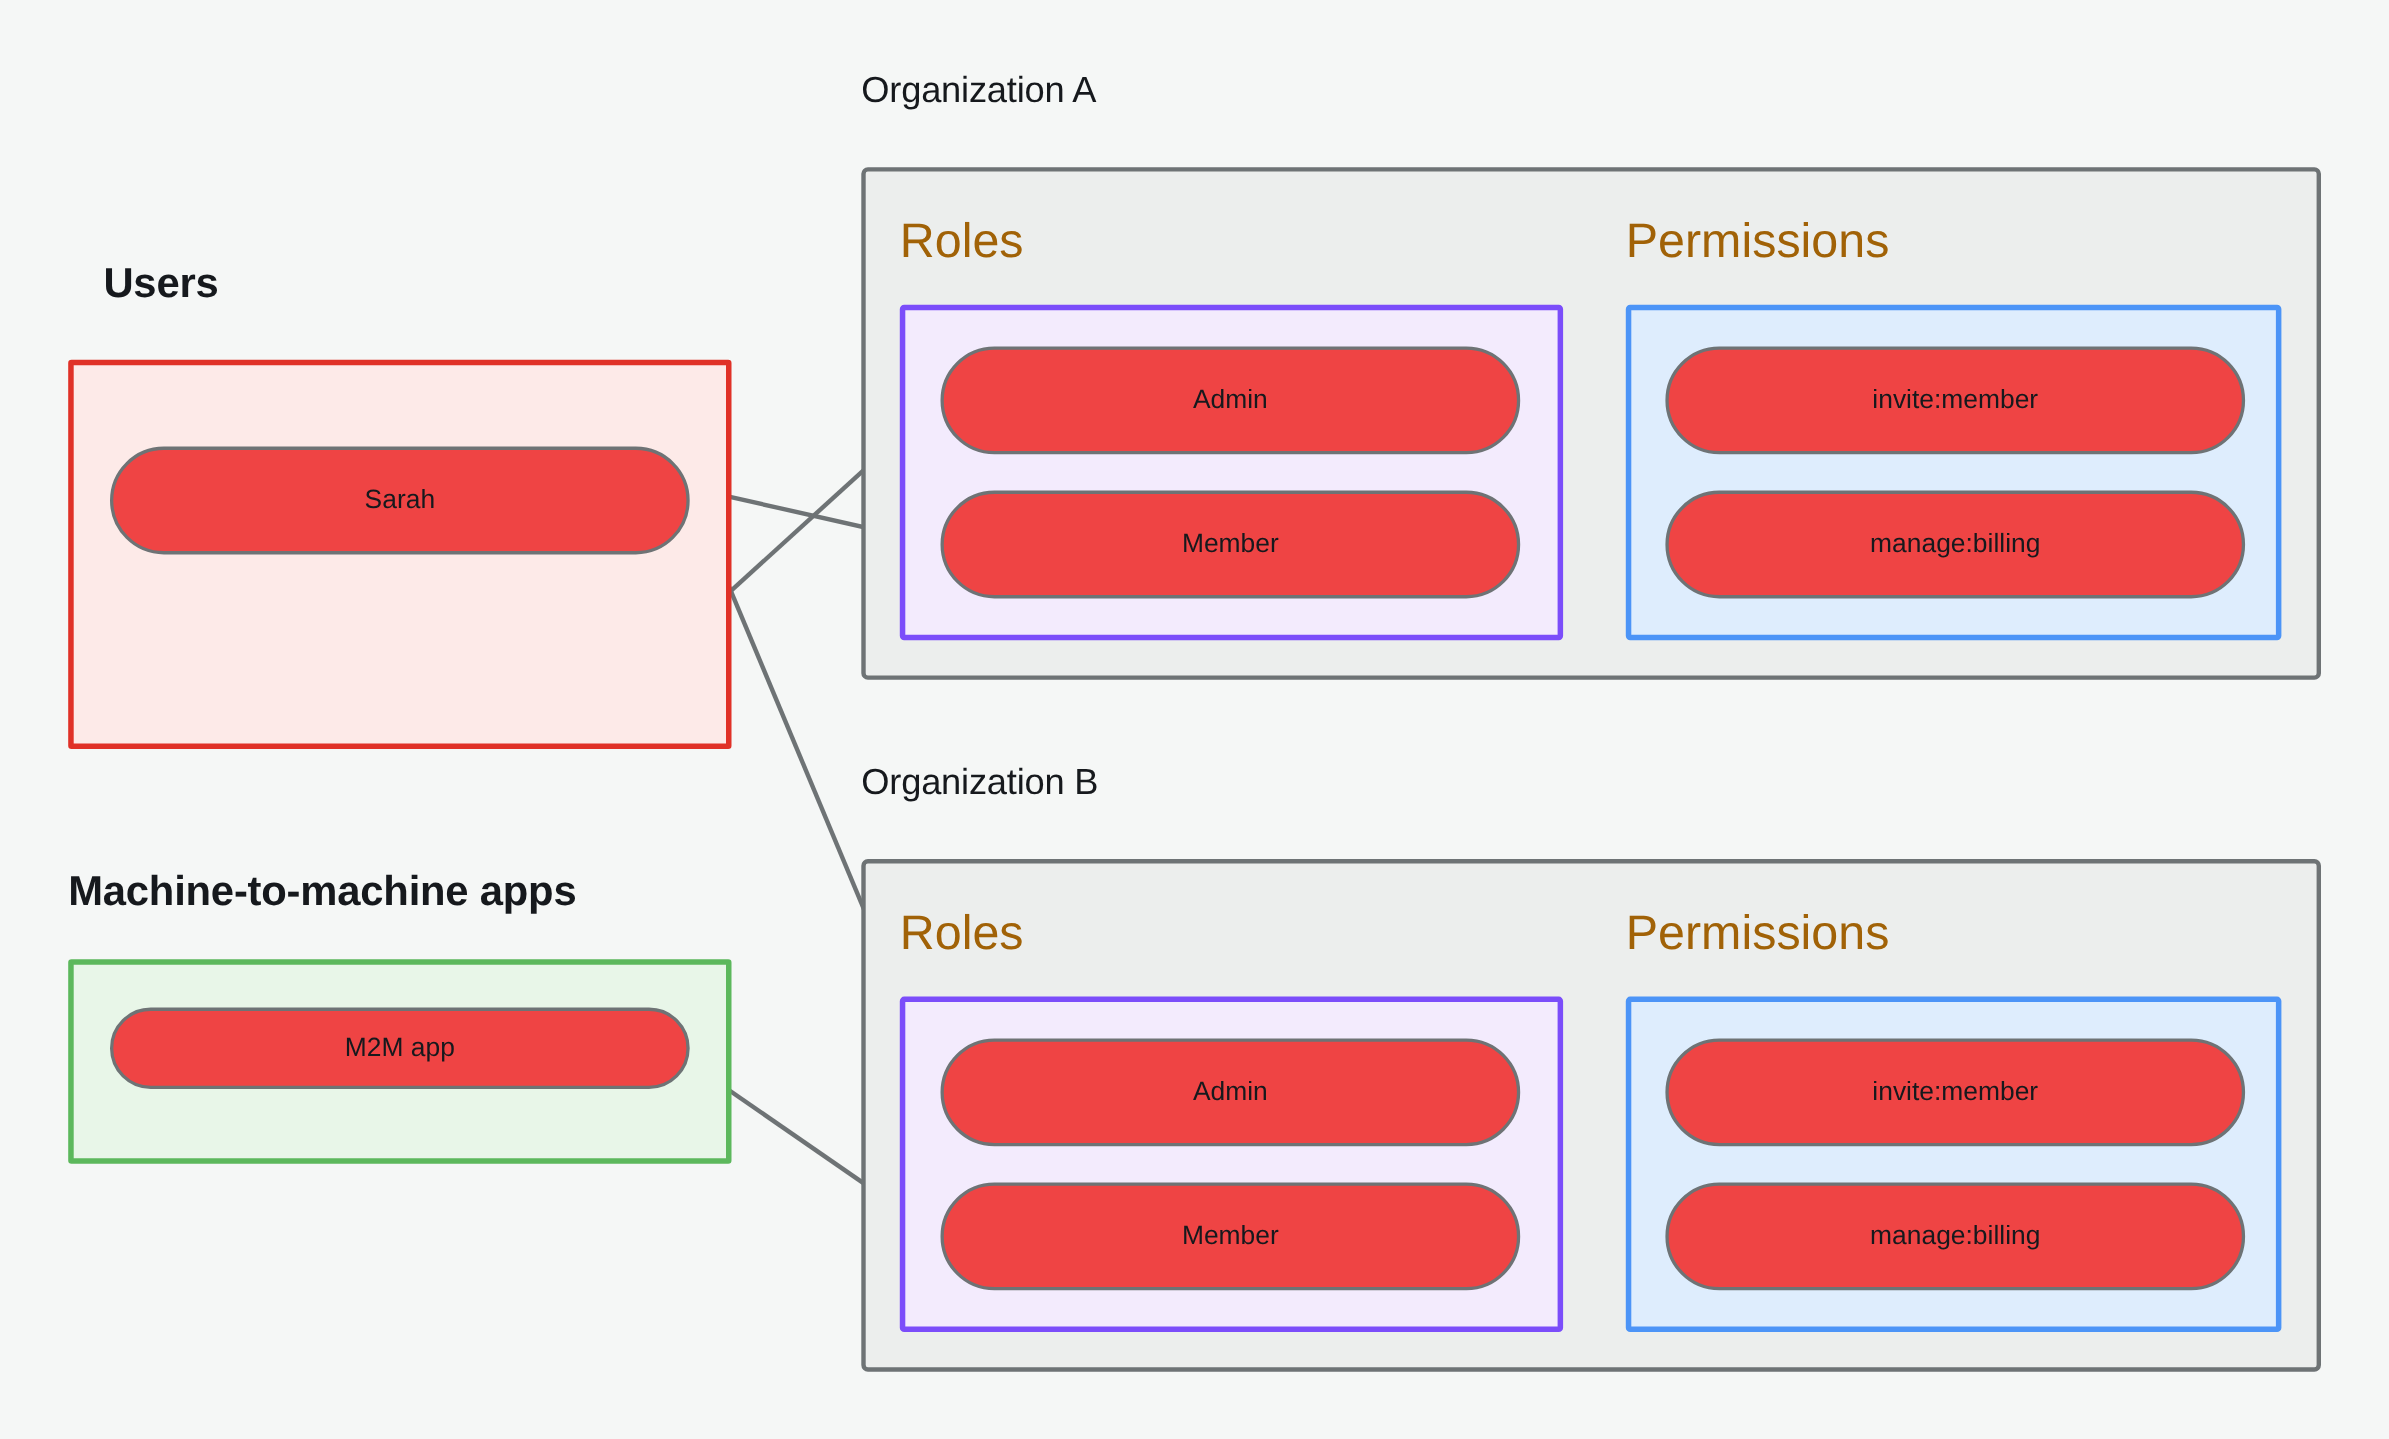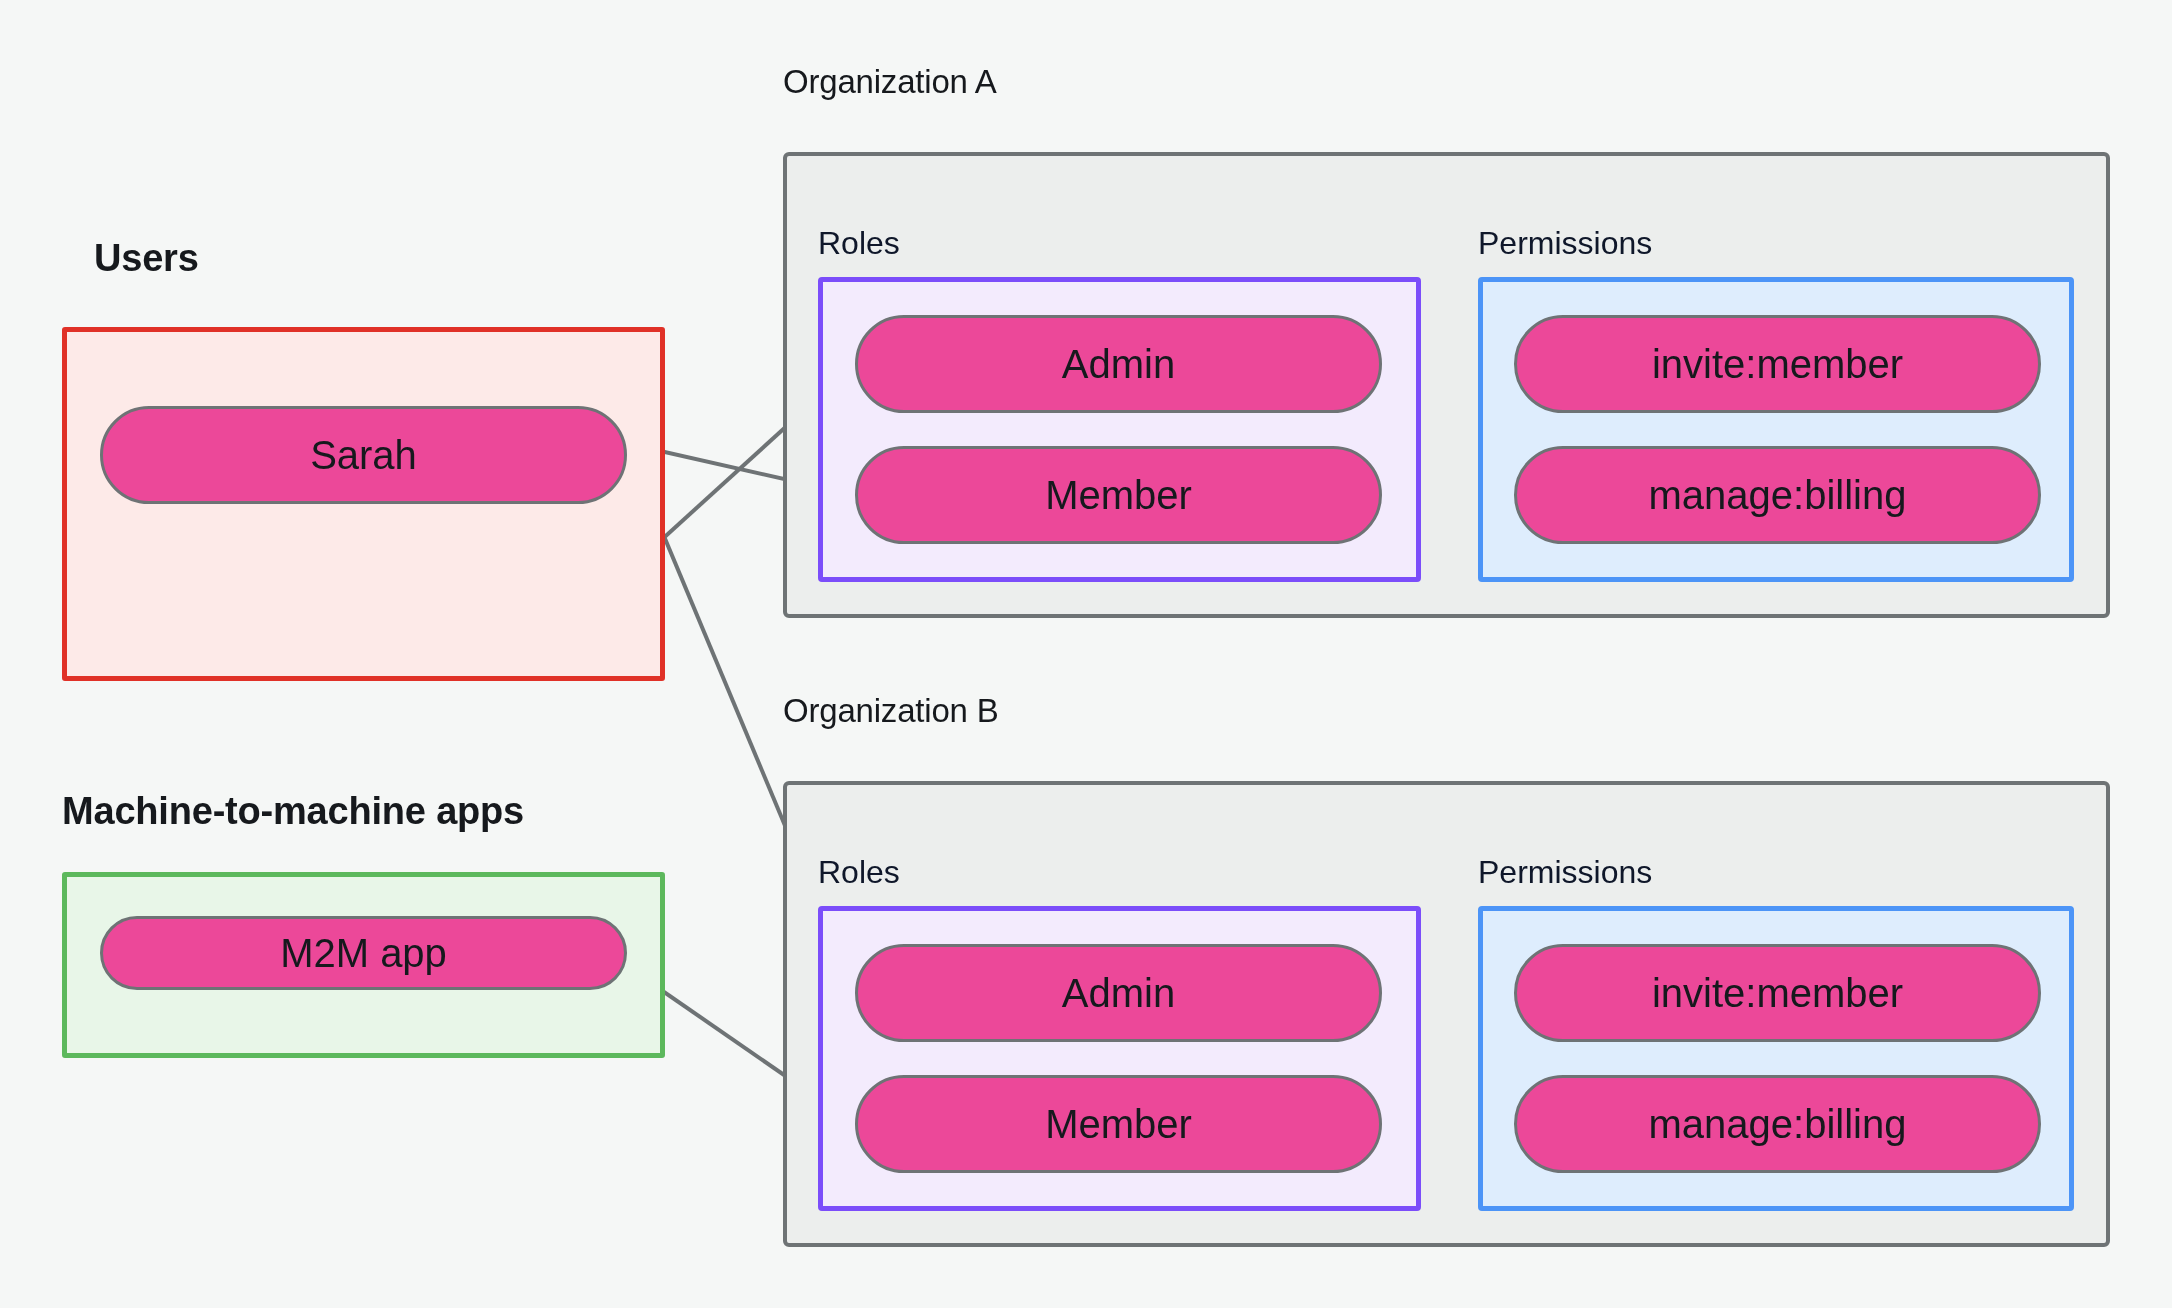--- a/index.html
+++ b/index.html
@@ -29,26 +29,25 @@
     position:absolute;
     font-size:33px;
     font-weight:400;
     color:#16191d;
     letter-spacing:-0.2px;
     white-space:nowrap;
     z-index:3;
   }
   .sub-label{
     position:absolute;
-    font-size:32px;
+    font-size:44px;
     font-weight:400;
-    color:#0f172a;
+    color:#a16207;
     white-space:nowrap;
     z-index:4;
-    margin-top:30px;
   }
 
   
   .box{position:absolute;box-sizing:border-box;z-index:2;}
   .box-users{
     border:5px solid #e03127;
     background:#fdeae8;
     border-radius:3px;
   }
   .box-m2m{
@@ -71,27 +70,27 @@
     border:5px solid #4c94f7;
     background:#deedfd;
     border-radius:4px;
     z-index:3;
   }
 
   
   .pill{
     position:absolute;
     box-sizing:border-box;
-    background:#ec4899;
+    background:#ef4444;
     border:3px solid #6e7375;
     border-radius:999px;
     display:flex;
     align-items:center;
     justify-content:center;
-    font-size:40px;
+    font-size:24px;
     color:#16191d;
     z-index:5;
     white-space:nowrap;
   }
 </style>
 </head>
 <body>
 
 <div id="stage">
 

